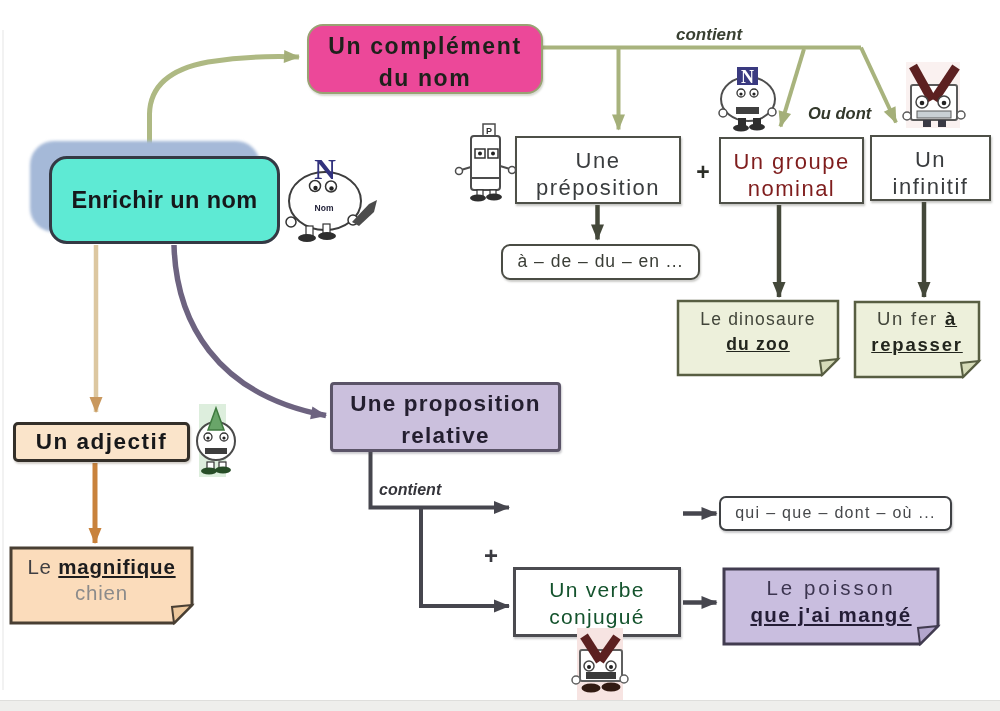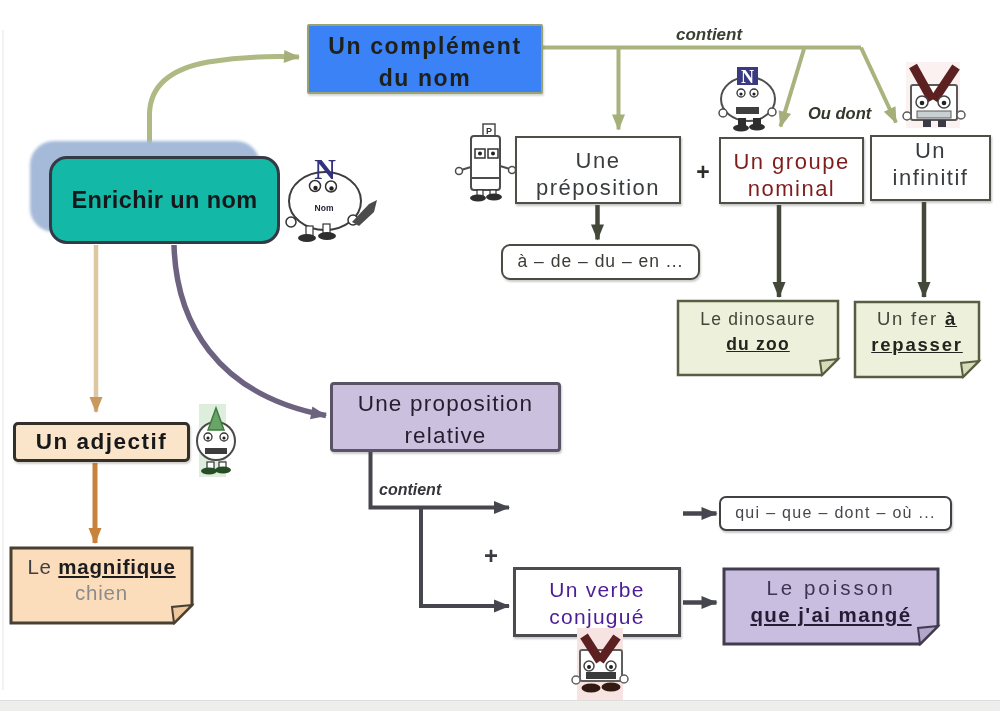--- a/index.html
+++ b/index.html
@@ -4,53 +4,53 @@
 <style>
 html,body{margin:0;padding:0;background:#fff}
 #c{position:relative;width:1000px;height:711px;background:#ffffff;overflow:hidden;filter:blur(0.6px);
    font-family:"Liberation Sans",sans-serif;}
 #c *{box-sizing:border-box}
 .abs{position:absolute}
 .box{position:absolute;text-align:center;color:#393c3e}
 .b{font-weight:bold}
 .u{text-decoration:underline}
 
-#comp{left:307px;top:24px;width:236px;height:70px;background:#3b82f6;border:2.5px solid #99a273;box-shadow:1px 2px 2px rgba(120,125,100,0.3);
-      border-radius:2px;font-weight:bold;font-size:23px;line-height:32px;letter-spacing:1.6px;
+#comp{left:307px;top:24px;width:236px;height:70px;background:#ec4899;border:2.5px solid #99a273;box-shadow:1px 2px 2px rgba(120,125,100,0.3);
+      border-radius:16px;font-weight:bold;font-size:23px;line-height:32px;letter-spacing:1.6px;
       color:#1e211b;padding-top:4px}
 
 #enshadow{left:30px;top:141px;width:230px;height:91px;background:#a5b9d8;border-radius:24px;filter:blur(1.5px)}
-#enrichir{left:49px;top:156px;width:231px;height:88px;background:#14b8a6;border:3px solid #343944;
+#enrichir{left:49px;top:156px;width:231px;height:88px;background:#5eead4;border:3px solid #343944;
           border-radius:18px;font-weight:bold;font-size:23.5px;letter-spacing:0.4px;color:#16181b;
           line-height:82px}
 
 #prepo{left:515px;top:136px;width:166px;height:68px;background:#fff;border:2.5px solid #4e5048;box-shadow:1px 2px 2px rgba(90,90,80,0.35);
        font-size:22px;letter-spacing:1.5px;line-height:27px;padding-top:9px;color:#3a3d3f}
 #groupe{left:719px;top:137px;width:145px;height:67px;background:#fff;border:2.5px solid #4e5048;box-shadow:1px 2px 2px rgba(90,90,80,0.35);
         font-size:22px;letter-spacing:1.5px;line-height:27px;padding-top:9px;color:#7f1d1d}
 #infini{left:870px;top:135px;width:121px;height:66px;background:#fff;border:2.5px solid #4e5048;box-shadow:1px 2px 2px rgba(90,90,80,0.35);
-        font-size:22px;letter-spacing:1.5px;line-height:27px;color:#3a3d3f}
+        font-size:22px;letter-spacing:1.5px;line-height:27px;padding-top:9px;color:#3a3d3f}
 #plus1{left:692px;top:159px;width:22px;font-size:23px;font-weight:bold;color:#2c2e28}
 #adedu{left:501px;top:244px;width:199px;height:36px;background:#fff;border:2px solid #4a4c44;box-shadow:1px 2px 2px rgba(90,90,80,0.3);
        border-radius:9px;font-size:17.5px;letter-spacing:1px;line-height:31px;color:#3a3d36}
 
 #dino{left:678px;top:301px;width:160px;height:74px;font-size:17.5px;letter-spacing:1.2px;line-height:25px;padding-top:6px;color:#42453a}
 #fer{left:855px;top:302px;width:124px;height:75px;font-size:18.5px;letter-spacing:1.8px;line-height:26px;padding-top:4px;color:#42453a}
 
 #adj{left:13px;top:422px;width:177px;height:40px;background:#fae4ca;border:3px solid #332f29;box-shadow:1px 2px 2px rgba(110,95,80,0.3);
      border-radius:5px;font-weight:bold;font-size:22.5px;letter-spacing:1.5px;color:#17181a;line-height:33px}
 #magn{left:11px;top:548px;width:181px;height:75px;font-size:20.5px;letter-spacing:0.8px;line-height:26px;padding-top:6px;color:#3f3f43}
 
 #prop{left:330px;top:382px;width:231px;height:70px;background:#cbc0dd;border:3px solid #5b5468;box-shadow:1px 2px 2px rgba(90,85,100,0.3);
-      border-radius:4px;font-weight:normal;font-size:22.5px;letter-spacing:1.2px;color:#241f30;
+      border-radius:4px;font-weight:bold;font-size:22.5px;letter-spacing:1.2px;color:#241f30;
       line-height:32px;padding-top:3px}
 #pronom{left:513px;top:480px;width:168px;height:67px;background:#fff;border:3px solid #4b4b50;box-shadow:1px 2px 2px rgba(80,80,85,0.3);
         font-size:21.5px;letter-spacing:1.8px;line-height:28px;padding-top:5px;color:#3a3d3f}
 #verbe{left:513px;top:567px;width:168px;height:70px;background:#fff;border:3px solid #4b4b50;box-shadow:1px 2px 2px rgba(80,80,85,0.3);
-       font-size:21px;letter-spacing:1.3px;line-height:27px;padding-top:6px;color:#4c1d95}
+       font-size:21px;letter-spacing:1.3px;line-height:27px;padding-top:6px;color:#14532d}
 #qui{left:719px;top:496px;width:233px;height:35px;background:#fff;border:2.5px solid #3f4144;box-shadow:1px 2px 2px rgba(80,80,85,0.3);
      border-radius:7px;font-size:16px;letter-spacing:1.3px;line-height:30px;color:#46484b}
 #poisson{left:724px;top:569px;width:214px;height:90px;font-size:20.5px;letter-spacing:1.4px;line-height:27px;padding-top:5px;color:#3c3550}
 
 #cont1{left:676px;top:25px;font-weight:bold;font-style:italic;font-size:17px;color:#394032}
 #oubien{left:808px;top:104px;font-weight:bold;font-style:italic;font-size:16.5px;color:#33382b}
 #cont2{left:379px;top:481px;font-weight:bold;font-style:italic;font-size:16px;color:#35353b}
 #plus2{left:484px;top:542px;font-size:24px;font-weight:bold;color:#3a3a40}
 .gray{color:#8b8b8b}
 svg{position:absolute;left:0;top:0}

